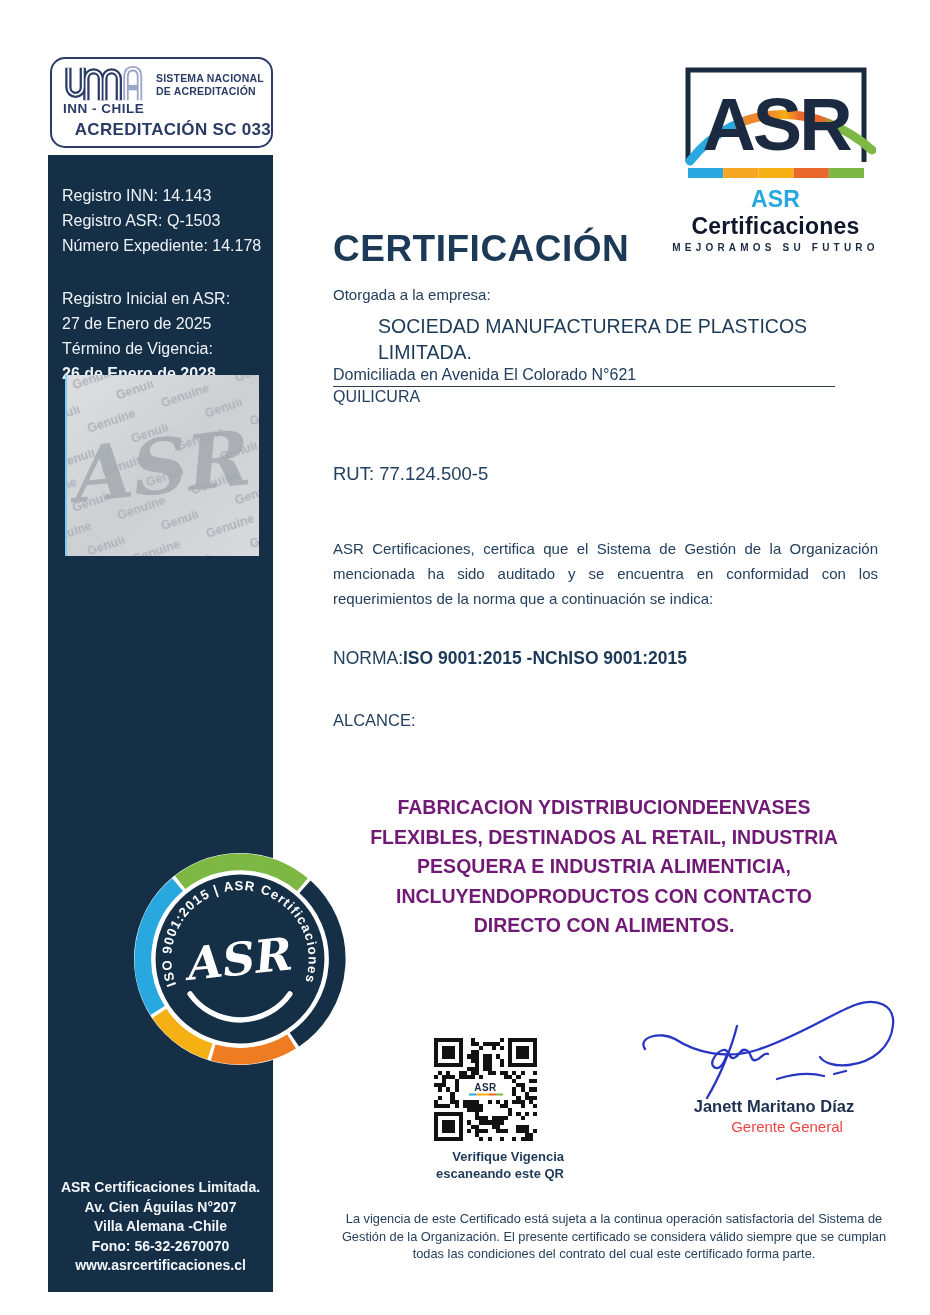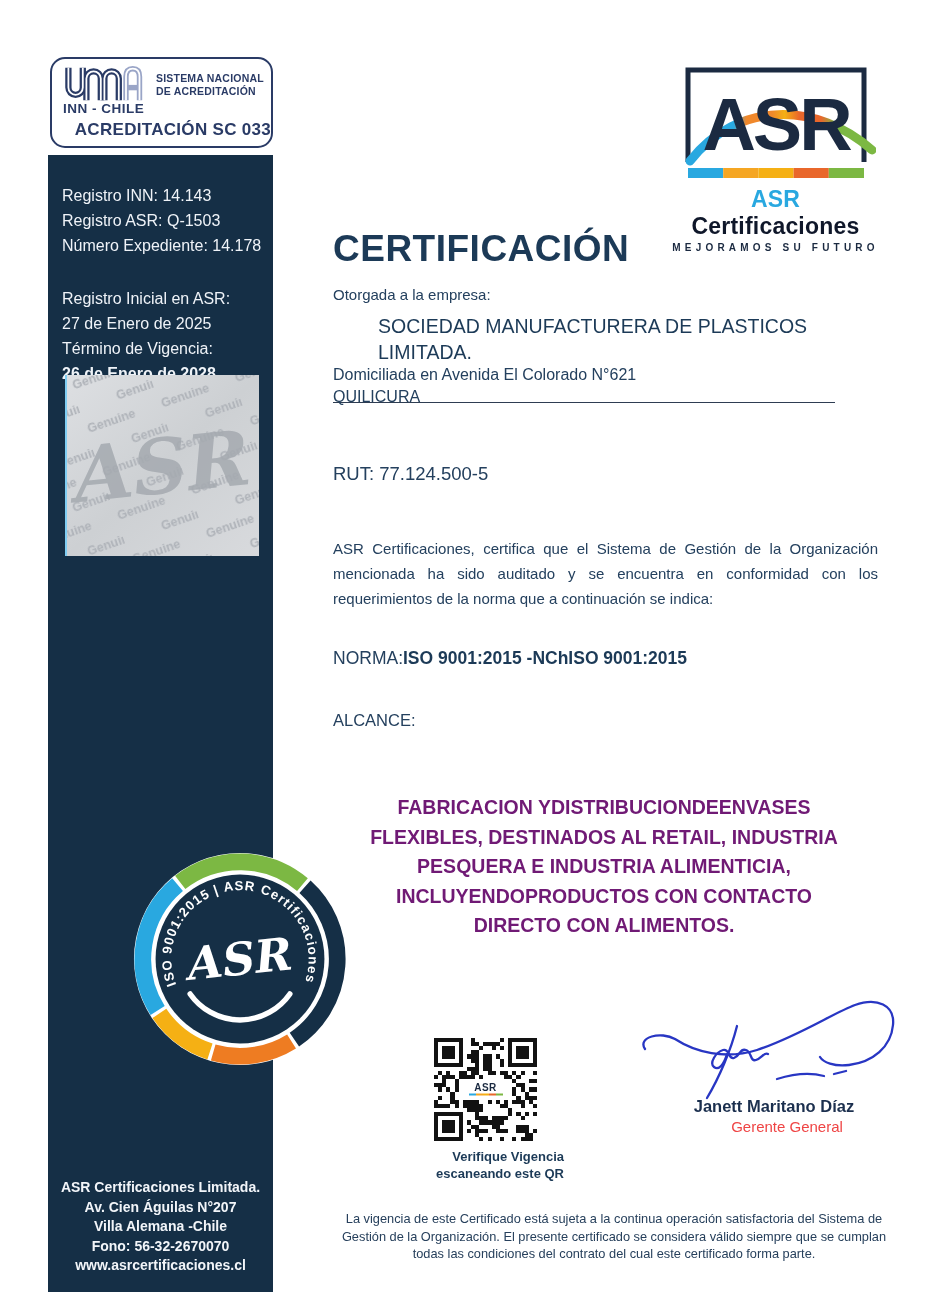--- a/index.html
+++ b/index.html
@@ -31,21 +31,21 @@
   
   .brand { position:absolute; left:668px; top:62px; width:215px; text-align:center; }
   .brand-word { margin-top:2px; font-size:23px; font-weight:bold; letter-spacing:.2px; }
   .brand-word .blue { color:#29A8E0; }
   .brand-word .navy { color:#0f172a; }
   .brand-tag { margin-top:2px; font-size:10px; font-weight:bold; letter-spacing:4.2px; color:#1B2A41; }
   
   .title { position:absolute; left:333px; top:228px; font-size:37px; font-weight:bold; color:#1C3A57; letter-spacing:.5px; }
   .granted { position:absolute; left:333px; top:286px; font-size:15px; color:#24405E; }
   .company { position:absolute; left:333px; top:313px; width:460px; font-size:19.5px; font-weight:normal; color:#1C3A57; line-height:26px;margin-left:45px; }
-  .address { position:absolute; left:333px; top:366px; width:502px; font-size:16px; color:#24405E; border-bottom:1.5px solid #2E3D52; padding-bottom:18px; }
+  .address { position:absolute; left:333px; top:366px; width:502px; font-size:16px; color:#24405E; border-bottom:1.5px solid #2E3D52; padding-bottom:2px; }
   .city    { position:absolute; left:333px; top:388px; font-size:16px; color:#24405E; }
   .rut     { position:absolute; left:333px; top:463px; font-size:18.5px; color:#24405E; }
   .bodytext{ position:absolute; left:333px; top:536px; width:545px; font-size:15px; color:#24405E; line-height:25px; text-align:justify; }
   .norma   { position:absolute; left:333px; top:648px; font-size:17.5px; color:#24405E; }
   .norma .val { font-weight:bold; color:#1C3A57; }
   .alcance { position:absolute; left:333px; top:711px; font-size:16.5px; color:#24405E; }
   .scope   { position:absolute; left:354px; top:793px; width:500px; text-align:center; font-size:19.5px; font-weight:bold; color:#701a75; line-height:29.5px; }
   
   .qr-wrap { position:absolute; left:434px; top:1038px; width:103px; height:103px; }
   .qr-logo { position:absolute; left:50%; top:50%; transform:translate(-50%,-50%); width:46px; height:17px; background:#fff; text-align:center; }

